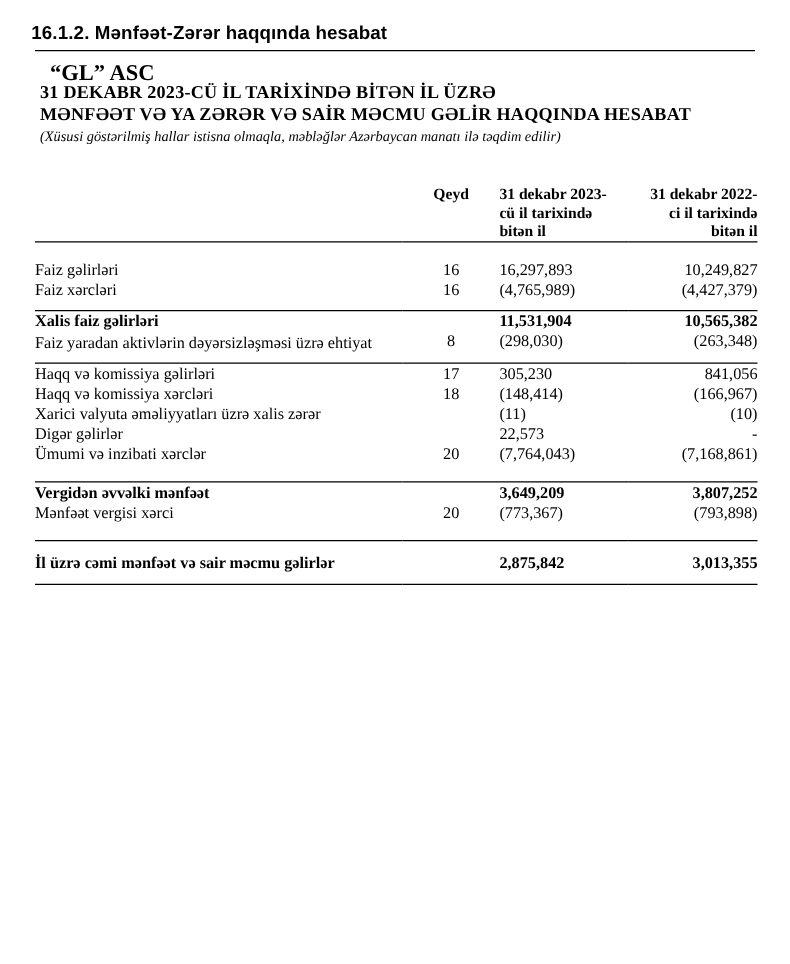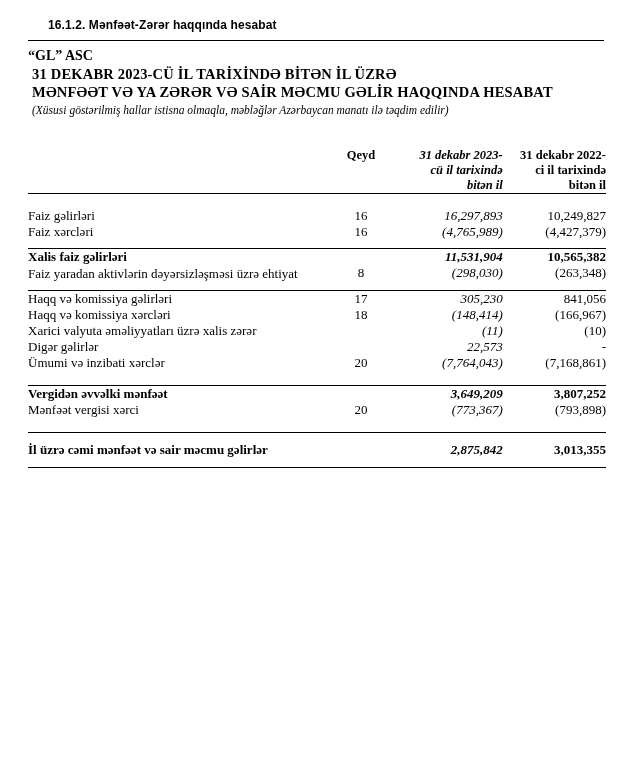--- a/index.html
+++ b/index.html
@@ -17,40 +17,40 @@
   }
   .page {
     position: relative;
     width: 632px;
     height: 771px;
     padding: 0;
     box-sizing: border-box;
   }
   .section-head {
     position: absolute;
-    left: 48px;
+    left: 25px;
     top: 18px;
     font-family: "Liberation Sans", sans-serif;
-    font-size: 12px;
+    font-size: 15px;
     font-weight: bold;
     letter-spacing: 0.1px;
   }
   .rule-top {
     position: absolute;
     left: 28px;
     top: 40px;
     width: 576px;
     height: 1px;
     background: #000;
   }
   .entity {
     position: absolute;
-    left: 28px;
+    left: 40px;
     top: 48px;
-    font-size: 14px;
+    font-size: 18px;
     font-weight: bold;
     font-family: "Liberation Serif", serif;
   }
   .title-l1 {
     position: absolute;
     left: 32px;
     top: 66px;
     font-size: 14.5px;
     font-weight: bold;
     letter-spacing: 0.2px;
@@ -79,21 +79,21 @@
     width: 578px;
     border-collapse: collapse;
     font-size: 13px;
   }
   table.fin td, table.fin th {
     padding: 0;
     vertical-align: top;
   }
   .col-label { width: 292px; margin-top: 20px; }
   .col-note  { width: 78px; text-align: center; }
-  .col-v1    { width: 104px; text-align: right; font-style: italic; }
+  .col-v1    { width: 104px; text-align: left; }
   .col-v2    { width: 104px; text-align: right; }
 
   .hdr-cell {
     font-weight: bold;
     font-size: 12.5px;
     line-height: 15px;
     padding-bottom: 6px;
     vertical-align: bottom;
   }
   .hdr-note {

